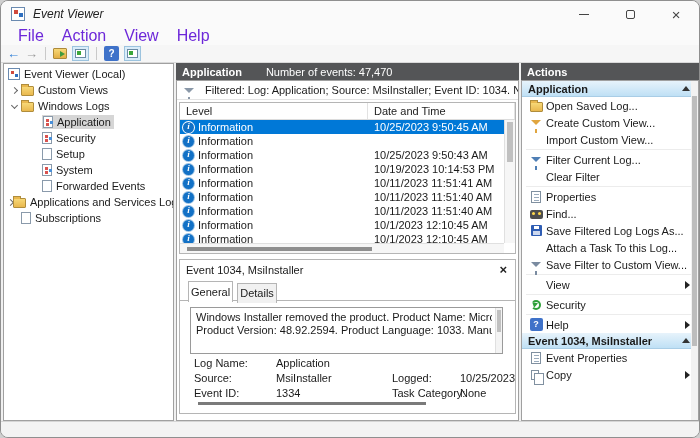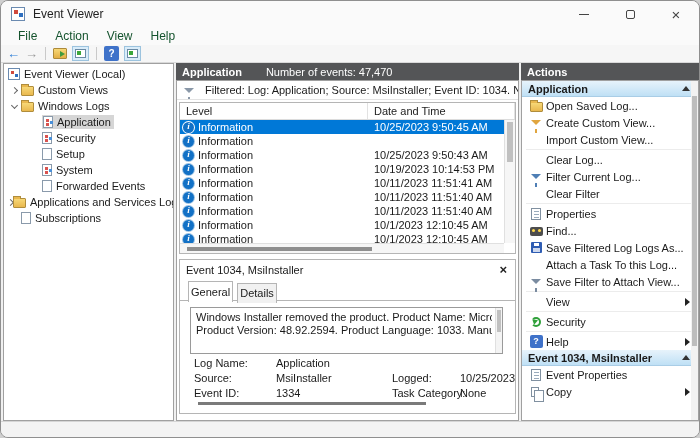--- a/index.html
+++ b/index.html
@@ -3,32 +3,32 @@
 <meta charset="utf-8">
 <style>
   * { margin:0; padding:0; box-sizing:border-box; }
   html,body { background:#cfcfcf; }
   .window {
     position:relative; width:700px; height:438px;
     background:#f0f0f0; border:1px solid #8f8f8f; border-radius:8px; overflow:hidden;
     font-family:"Liberation Sans", sans-serif; font-size:11px; color:#1a1a1a;
   }
   
-  .titlebar { position:absolute; left:0; top:0; right:0; height:26px; background:#fafafa; display:flex; align-items:center; }
+  .titlebar { position:absolute; left:0; top:0; right:0; height:26px; background:#fafafa; display:flex; align-items:center;font-style:italic; }
   .app-ico { width:14px; height:14px; margin:0 8px 0 10px; background:#fff; border:1px solid #6a8ab0; position:relative; }
   .app-ico::after { content:""; position:absolute; left:2px; top:2px; width:4px; height:4px; background:#d04a3e; box-shadow:5px 3px 0 #2e6fc0; }
   .title-text { font-size:12px; color:#222; }
   .win-controls { position:absolute; right:0; top:0; height:26px; display:flex; }
   .win-btn { width:46px; height:26px; display:flex; align-items:center; justify-content:center; color:#444; }
   .glyph-min { width:10px; height:1px; background:#444; }
   .glyph-max { width:9px; height:9px; border:1px solid #444; border-radius:2px; }
   .glyph-close::after { content:"×"; font-size:15px; line-height:1; color:#444; }
   
   .menubar { position:absolute; left:0; top:26px; right:0; height:18px; background:#fafafa; display:flex; align-items:center; padding-left:8px; gap:0; }
-  .menu-item { padding:2px 9px; font-size:12px; color:#14532d; }
+  .menu-item { padding:2px 9px; font-size:16px; color:#6d28d9; }
   
   .toolbar { position:absolute; left:0; top:44px; right:0; height:18px; background:#f6f6f6; border-bottom:1px solid #d9d9d9; display:flex; align-items:center; padding-left:6px; gap:5px; }
   .tb-sep { width:1px; height:13px; background:#c9c9c9; margin:0 2px; }
   .tb-arrow { font-size:13px; font-weight:bold; line-height:1; }
   .tb-back { color:#2f7fd6; }
   .tb-fwd { color:#9a9a9a; }
   .tb-export { width:14px; height:11px; background:linear-gradient(#f7d877,#e3af45); border:1px solid #ad8a3a; border-radius:1px; position:relative; }
   .tb-export::after { content:""; position:absolute; right:1px; top:2px; width:0; height:0; border-top:3px solid transparent; border-bottom:3px solid transparent; border-left:5px solid #3f9b3f; }
   .tb-win { width:17px; height:15px; background:#d9ecf9; border:1px solid #9cc3de; display:flex; align-items:center; justify-content:center; }
   .tb-win-inner { width:11px; height:9px; border:1px solid #6a8aa5; background:#fff; position:relative; }
@@ -362,24 +362,20 @@
             <span class="ico i-funnel" style="--c:#e0a53f"></span>
           </span>
         <span class="act-label">Create Custom View...</span>
       </div>
       <div class="act-item">
         <span class="act-ico-slot"></span>
         <span class="act-label">Import Custom View...</span>
       </div>
       <div class="act-sep"></div>
       <div class="act-item">
-        <span class="act-ico-slot"></span>
-        <span class="act-label">Clear Log...</span>
-      </div>
-      <div class="act-item">
         <span class="act-ico-slot">
             <span class="ico i-funnel" style="--c:#4f7fb5"></span>
           </span>
         <span class="act-label">Filter Current Log...</span>
       </div>
       <div class="act-item">
         <span class="act-ico-slot"></span>
         <span class="act-label">Clear Filter</span>
       </div>
       <div class="act-sep"></div>
@@ -402,21 +398,21 @@
         <span class="act-label">Save Filtered Log Logs As...</span>
       </div>
       <div class="act-item">
         <span class="act-ico-slot"></span>
         <span class="act-label">Attach a Task To this Log...</span>
       </div>
       <div class="act-item">
         <span class="act-ico-slot">
             <span class="ico i-funnel" style="--c:#7a8ba0"></span>
           </span>
-        <span class="act-label">Save Filter to Attach View...</span>
+        <span class="act-label">Save Filter to Custom View...</span>
       </div>
       <div class="act-sep"></div>
       <div class="act-item">
         <span class="act-ico-slot"></span>
         <span class="act-label">View</span>
         <span class="right-tri"></span>
       </div>
       <div class="act-sep"></div>
       <div class="act-item">
         <span class="act-ico-slot">

